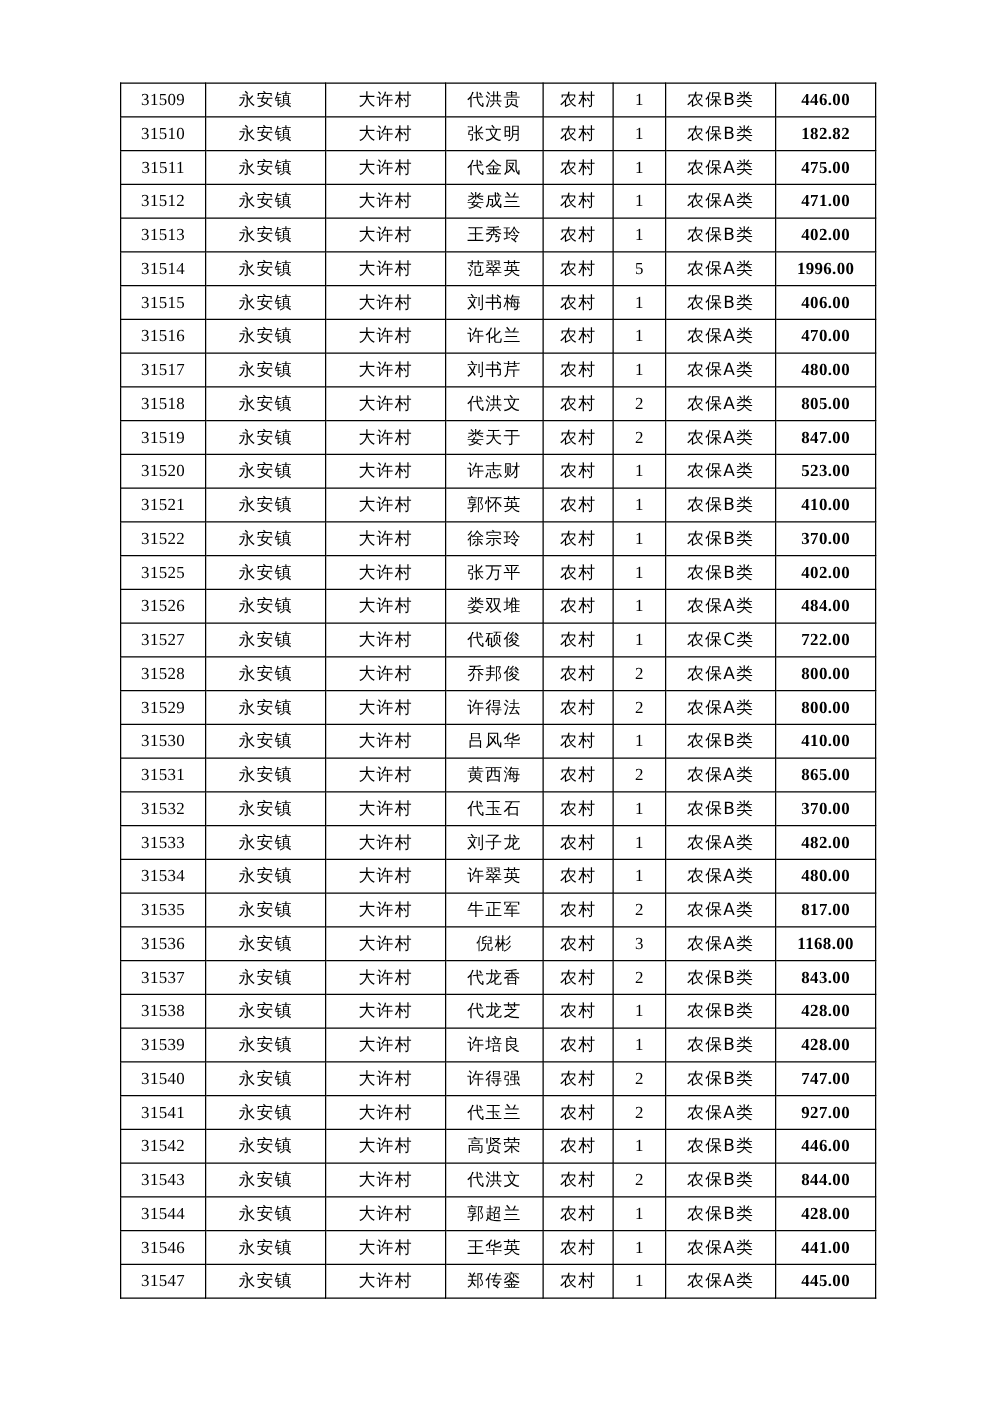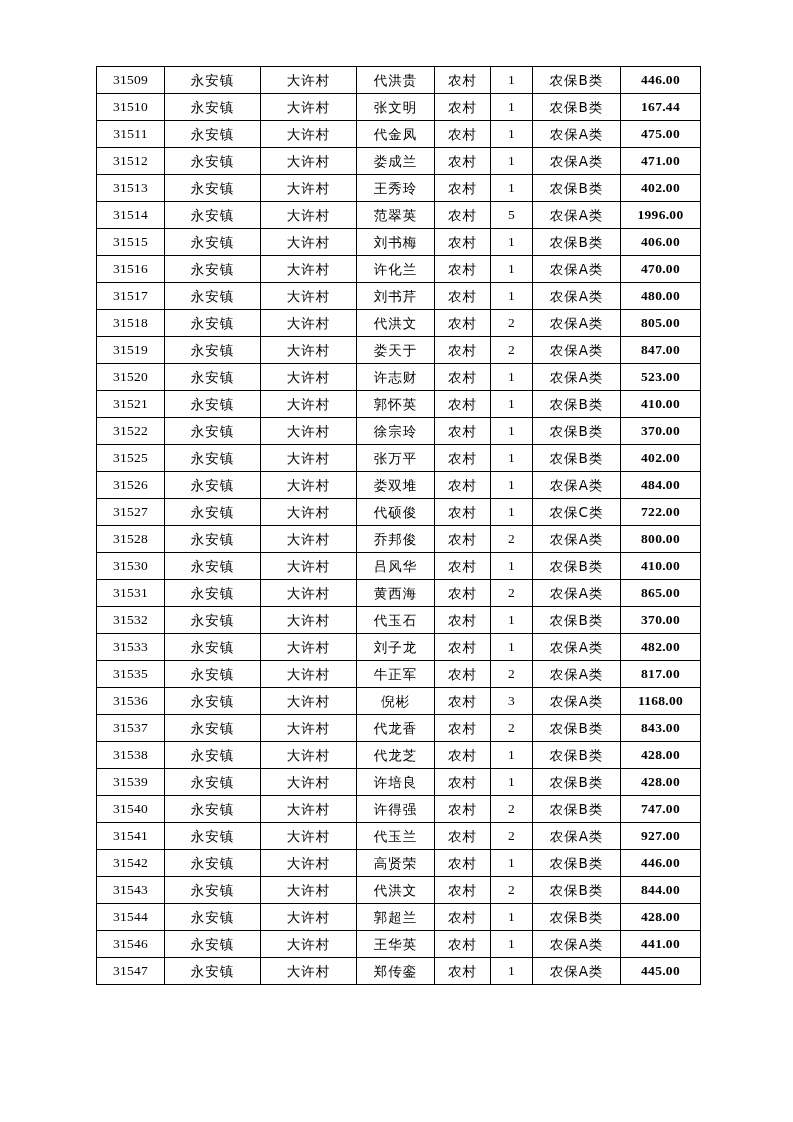--- a/index.html
+++ b/index.html
@@ -90,21 +90,21 @@
           <td class="amount">446.00</td>
         </tr>
         <tr>
           <td class="num">31510</td>
           <td class="cjk">永安镇</td>
           <td class="cjk">大许村</td>
           <td class="cjk">张文明</td>
           <td class="cjk">农村</td>
           <td class="num">1</td>
           <td class="cjk">农保B类</td>
-          <td class="amount">167.44</td>
+          <td class="amount">182.82</td>
         </tr>
         <tr>
           <td class="num">31511</td>
           <td class="cjk">永安镇</td>
           <td class="cjk">大许村</td>
           <td class="cjk">代金凤</td>
           <td class="cjk">农村</td>
           <td class="num">1</td>
           <td class="cjk">农保A类</td>
           <td class="amount">475.00</td>
@@ -253,20 +253,30 @@
           <td class="num">31528</td>
           <td class="cjk">永安镇</td>
           <td class="cjk">大许村</td>
           <td class="cjk">乔邦俊</td>
           <td class="cjk">农村</td>
           <td class="num">2</td>
           <td class="cjk">农保A类</td>
           <td class="amount">800.00</td>
         </tr>
         <tr>
+          <td class="num">31529</td>
+          <td class="cjk">永安镇</td>
+          <td class="cjk">大许村</td>
+          <td class="cjk">许得法</td>
+          <td class="cjk">农村</td>
+          <td class="num">2</td>
+          <td class="cjk">农保A类</td>
+          <td class="amount">800.00</td>
+        </tr>
+        <tr>
           <td class="num">31530</td>
           <td class="cjk">永安镇</td>
           <td class="cjk">大许村</td>
           <td class="cjk">吕风华</td>
           <td class="cjk">农村</td>
           <td class="num">1</td>
           <td class="cjk">农保B类</td>
           <td class="amount">410.00</td>
         </tr>
         <tr>
@@ -291,20 +301,30 @@
         </tr>
         <tr>
           <td class="num">31533</td>
           <td class="cjk">永安镇</td>
           <td class="cjk">大许村</td>
           <td class="cjk">刘子龙</td>
           <td class="cjk">农村</td>
           <td class="num">1</td>
           <td class="cjk">农保A类</td>
           <td class="amount">482.00</td>
+        </tr>
+        <tr>
+          <td class="num">31534</td>
+          <td class="cjk">永安镇</td>
+          <td class="cjk">大许村</td>
+          <td class="cjk">许翠英</td>
+          <td class="cjk">农村</td>
+          <td class="num">1</td>
+          <td class="cjk">农保A类</td>
+          <td class="amount">480.00</td>
         </tr>
         <tr>
           <td class="num">31535</td>
           <td class="cjk">永安镇</td>
           <td class="cjk">大许村</td>
           <td class="cjk">牛正军</td>
           <td class="cjk">农村</td>
           <td class="num">2</td>
           <td class="cjk">农保A类</td>
           <td class="amount">817.00</td>

